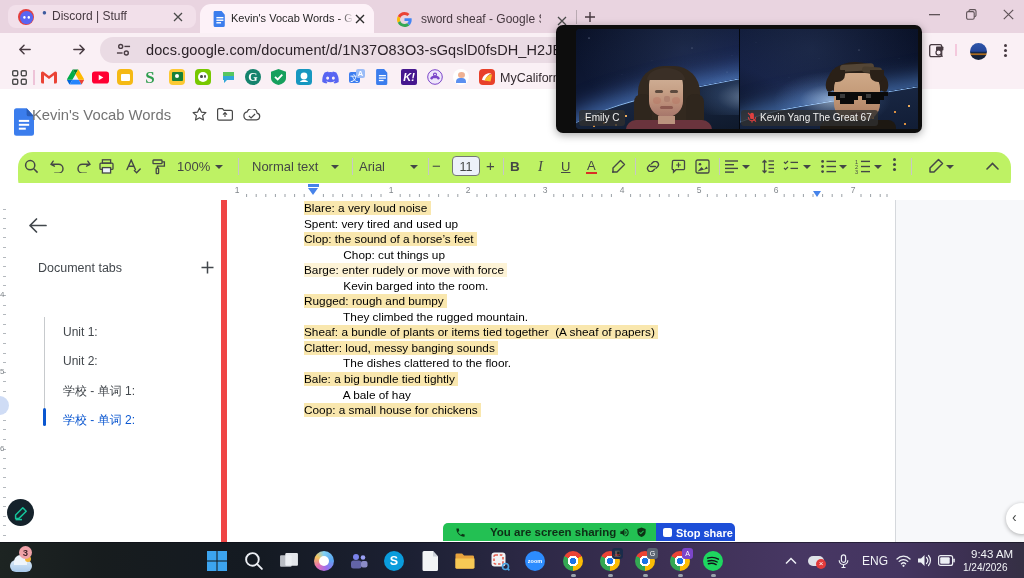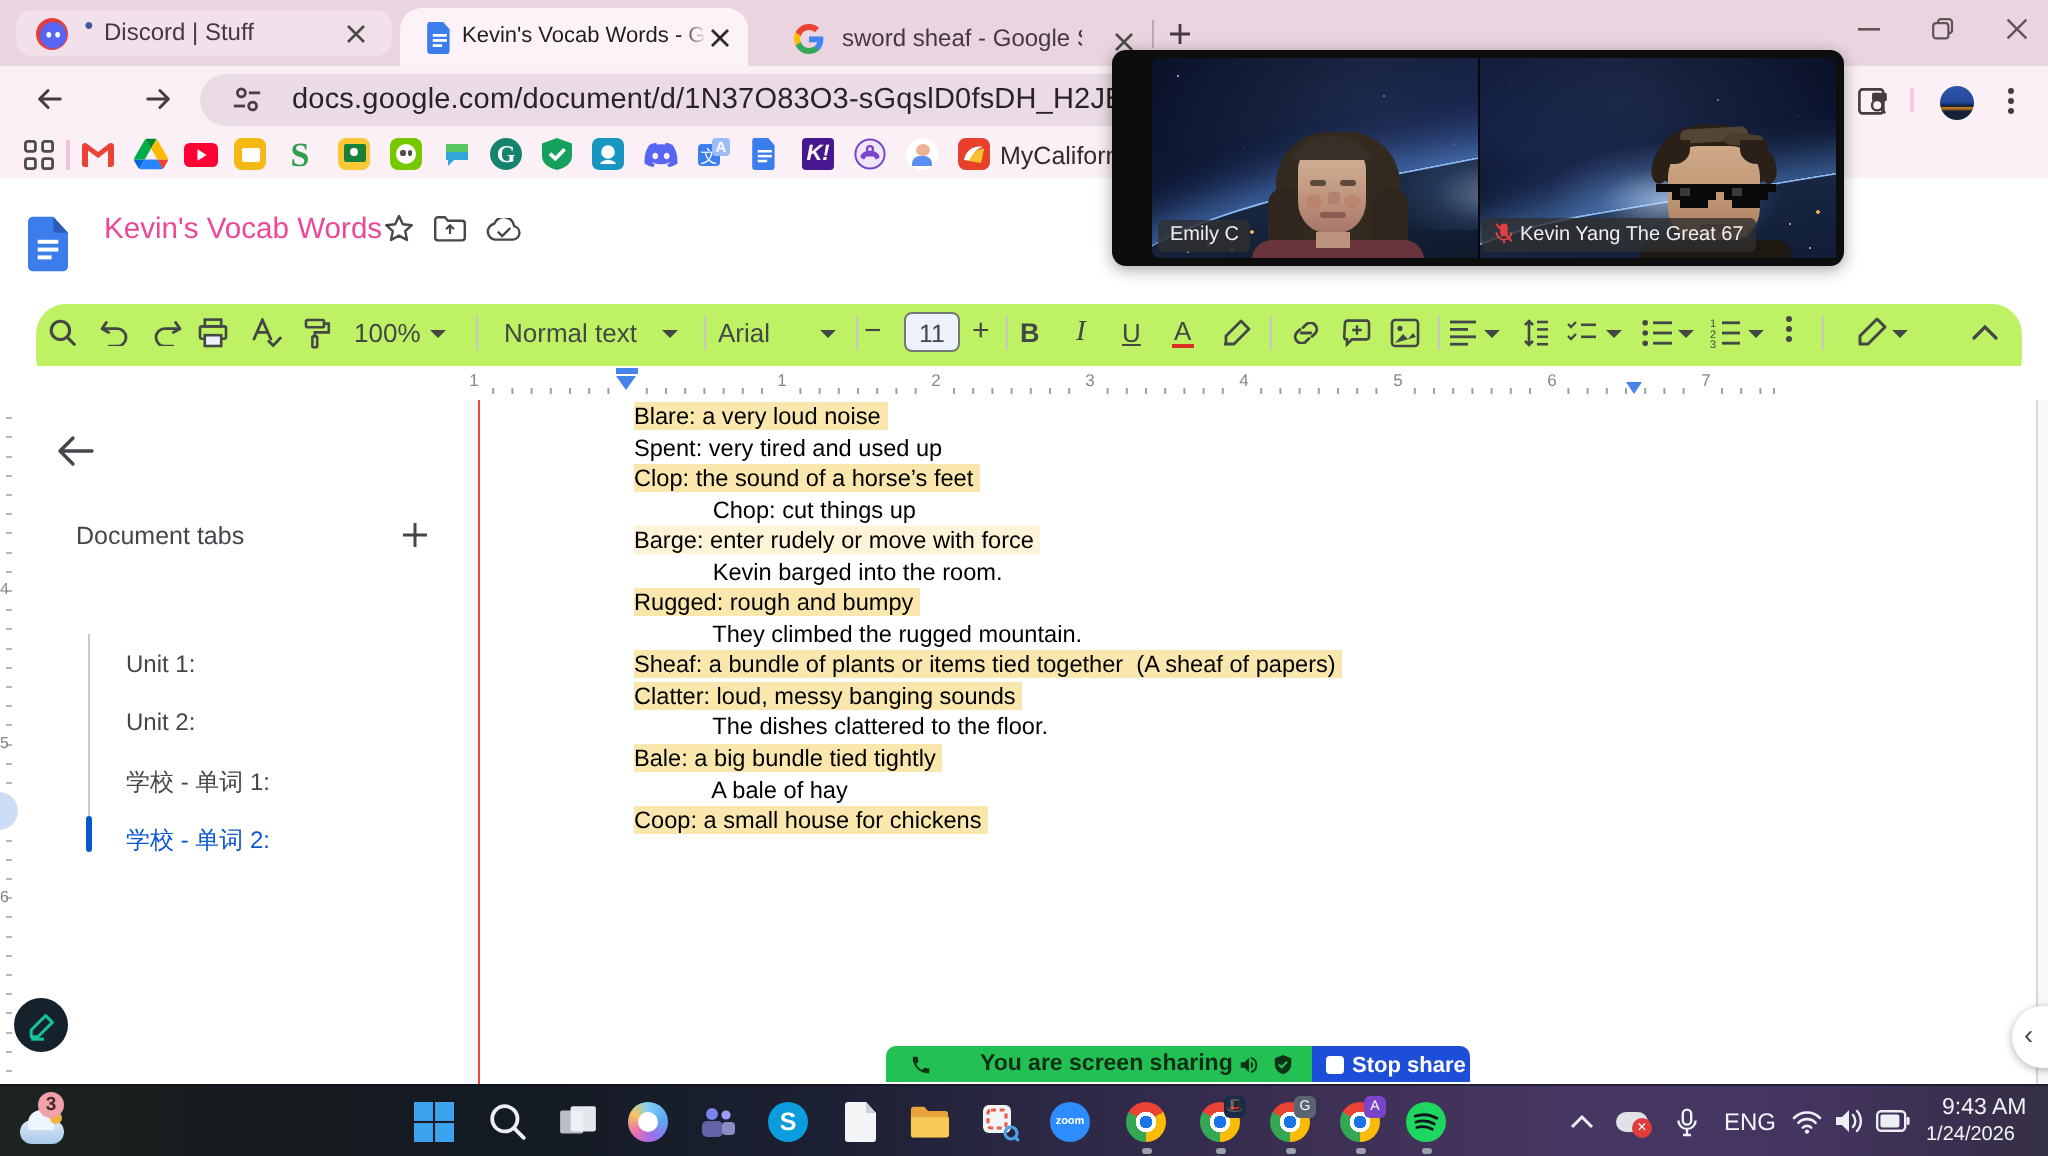--- a/index.html
+++ b/index.html
@@ -17,35 +17,35 @@
 
   #addrrow { position:absolute; left:0; top:33px; width:1024px; height:33px; background:#faf0f5; }
   #urlpill { position:absolute; left:100px; top:4px; width:822px; height:26px; border-radius:13px; background:#eadbe4; }
   #urltext { position:absolute; left:46px; top:4.5px; font-size:14.5px; color:#2b2228; letter-spacing:0.1px; white-space:nowrap; overflow:hidden; width:770px; }
 
   #bmrow { position:absolute; left:0; top:66px; width:1024px; height:23px; background:#faf0f5; }
   .bmi { position:absolute; top:3px; width:16px; height:16px; border-radius:4px; font-size:10px; font-weight:bold; color:#fff; text-align:center; line-height:16px; }
 
   
   #docs { position:absolute; left:0; top:89px; width:1024px; height:453px; background:#fff; }
-  #doctitle { position:absolute; left:52px; top:18px; font-size:14.8px; color:#ec4899; }
+  #doctitle { position:absolute; left:32px; top:18px; font-size:14.8px; color:#737373; }
   #menus { position:absolute; left:39px; top:34px; height:20px; font-size:12.5px; color:#1f1f1f; white-space:nowrap; }
   #menus span { margin-right:0; padding:2px 5.5px; display:inline-block; }
   #toolbar { position:absolute; left:18px; top:63px; width:993px; height:42px; border-radius:15px; background:#bef264; color:#444746; }
   #toolbar > * { margin-left:-18px; }
   .tbtxt { position:absolute; top:7px; font-size:13px; color:#444746; }
   .tbdiv { position:absolute; top:6px; width:1px; height:17px; background:#c7c7c7; }
   .caret { position:absolute; width:0; height:0; border-left:4px solid transparent; border-right:4px solid transparent; border-top:4.5px solid #444746; }
 
   #rulerrow { position:absolute; left:0; top:94px; width:1024px; height:17px; background:#fff; }
 
   #canvas { position:absolute; left:0; top:111px; width:1024px; height:342px; background:#f7f8fa; }
   #vruler { position:absolute; left:0; top:0; width:8px; height:342px; background:#fff; }
   #sidebar { position:absolute; left:8px; top:0; width:224px; height:342px; background:#fff; }
-  #page { position:absolute; left:239px; top:0; width:780px; height:342px; background:#fff; border-left:1px solid #ef4444; border-right:1px solid #d5d8dc; }
+  #page { position:absolute; left:221px; top:0; width:675px; height:342px; background:#fff; border-left:6px solid #ef4444; border-right:1px solid #d5d8dc; }
   #content { position:absolute; left:77px; top:1px; font-size:11.8px; line-height:15.55px; color:#000; white-space:pre; }
   .hl { background:#f9e7ae; }
   .hl2 { background:#fdf3d6; }
 
   
   #overlay { position:absolute; left:556px; top:25px; width:366px; height:108px; background:#0d0d0d; padding:4px; border-radius:7px; box-shadow:0 2px 8px rgba(0,0,0,0.35); }
   .feed { position:absolute; top:4px; width:179px; height:100px; overflow:hidden; background:#0a1126; }
   .feed:first-of-type { border-radius:4px 0 0 4px; }
   .nametag { position:absolute; left:4px; bottom:4px; background:rgba(48,48,48,0.8); color:#f0f0f0; font-size:10px; padding:2px 6px 3px; border-radius:3px; white-space:nowrap; }
 

